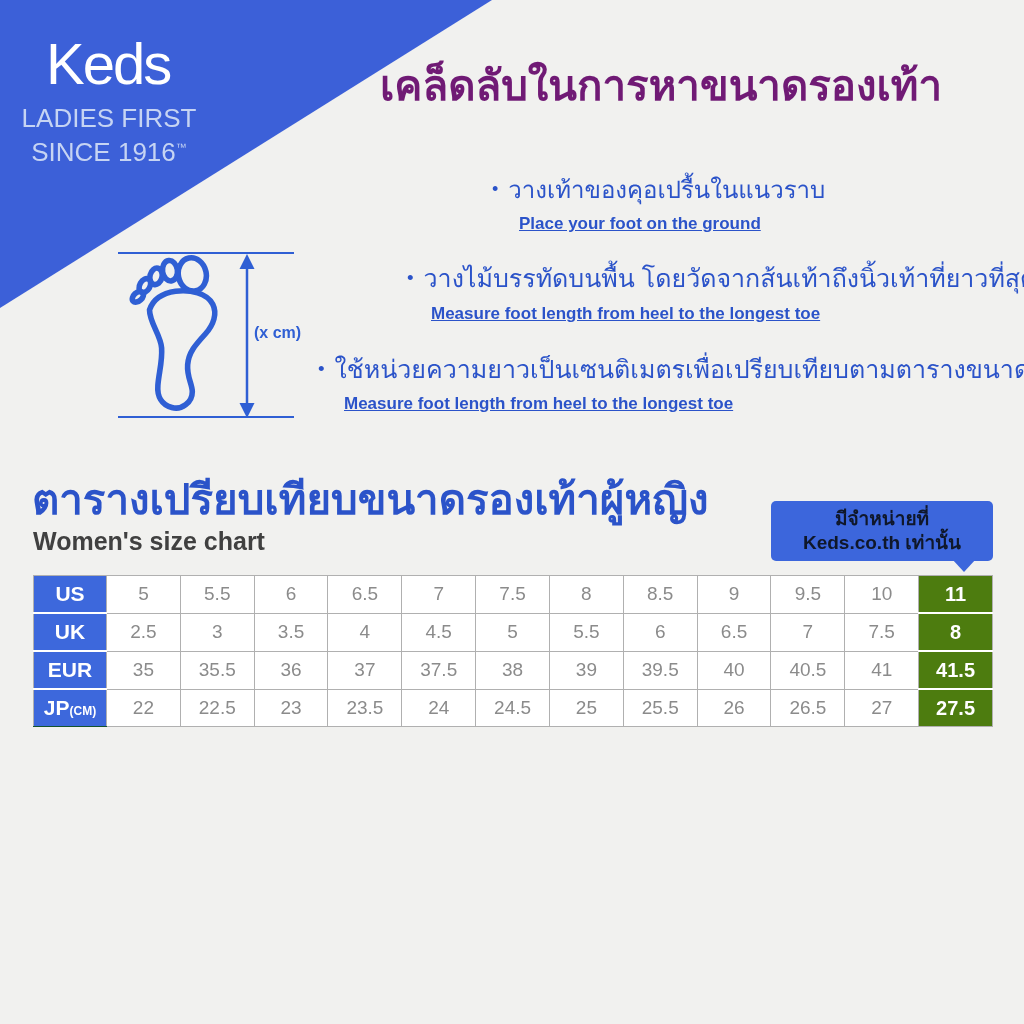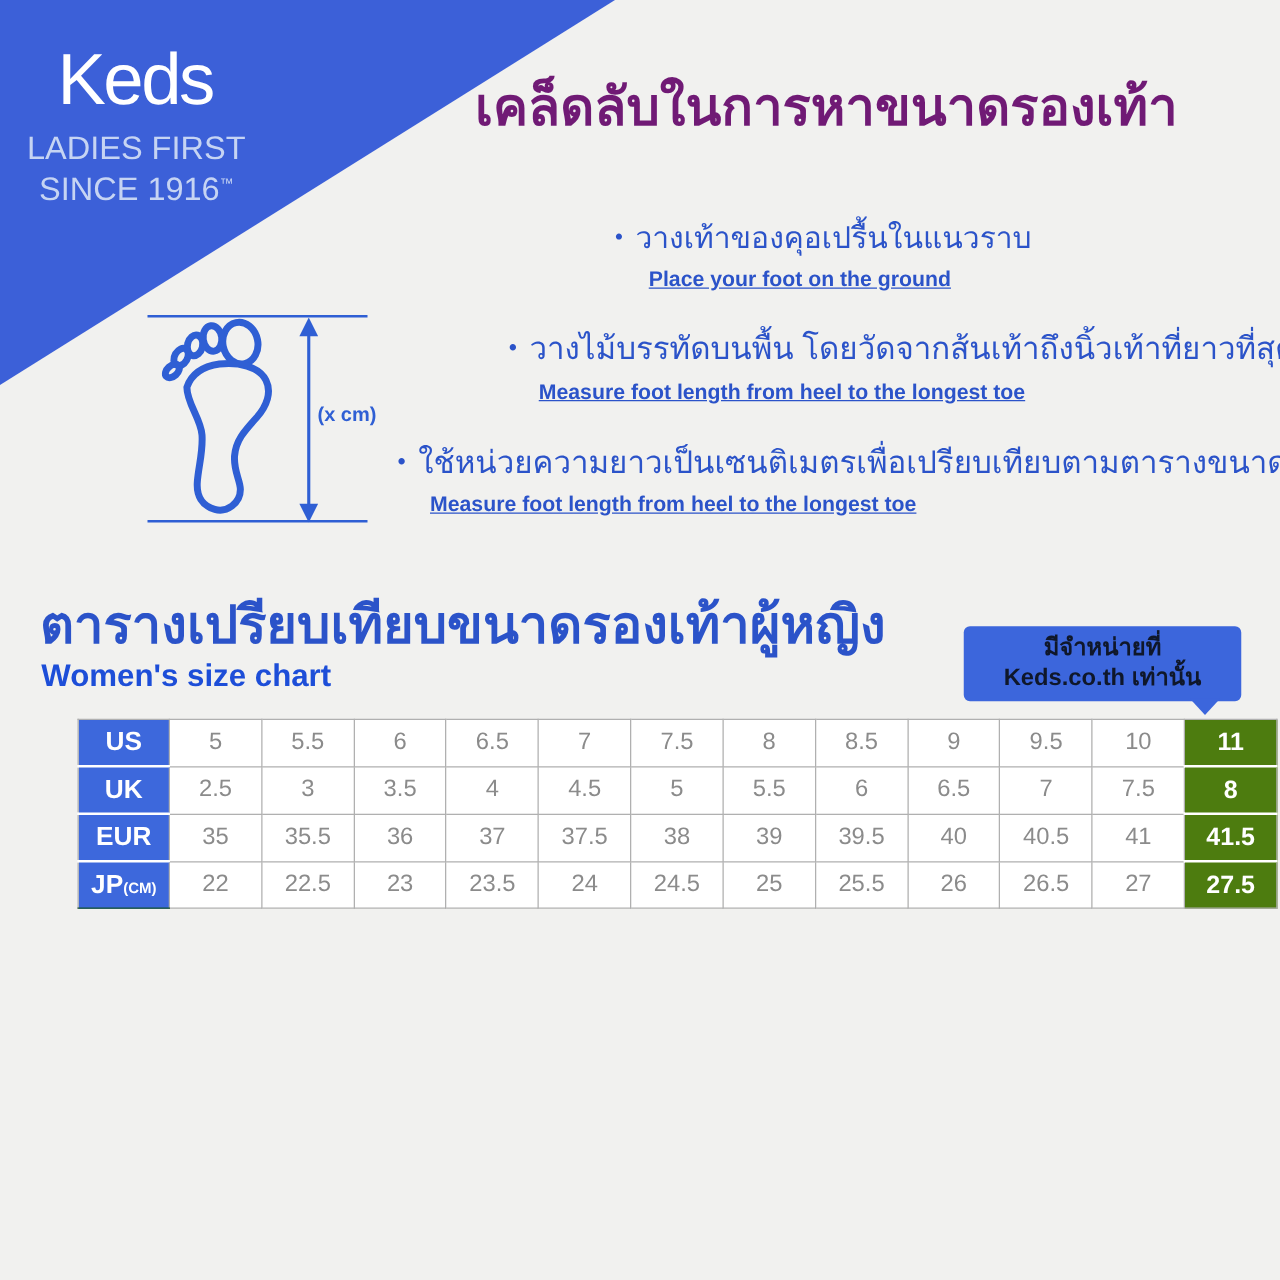--- a/index.html
+++ b/index.html
@@ -50,36 +50,36 @@
     position:absolute;left:254px;top:324px;
     color:#2f5fd4;font-size:16px;font-weight:bold;
   }
   
   .sec-th{
     position:absolute;left:32px;top:466px;
     color:#2b53c9;font-size:42px;font-weight:bold;white-space:nowrap;
   }
   .sec-en{
     position:absolute;left:33px;top:527px;
-    color:#1d4ed8;font-size:25px;font-weight:bold;
+    color:#404040;font-size:25px;font-weight:bold;
   }
   .callout{
     position:absolute;left:771px;top:501px;width:222px;height:60px;
     background:#3c66dc;border-radius:5px;color:#0f172a;text-align:center;
     font-size:19px;font-weight:bold;line-height:24px;padding-top:6px;
     box-sizing:border-box;
   }
   .callout-tail{
     position:absolute;left:952px;top:559px;width:0;height:0;
     border-left:12px solid transparent;border-right:12px solid transparent;
     border-top:13px solid #3c66dc;
   }
   table.size-chart{
     position:absolute;left:33px;top:575px;width:960px;
-    border-collapse:collapse;table-layout:fixed;margin-left:29px;
+    border-collapse:collapse;table-layout:fixed;
   }
   .size-chart th,.size-chart td{
     border:1px solid #b0b0b0;height:36px;text-align:center;padding:0;
   }
   .size-chart th.rowhead{
     background:#3d68dc;color:#ffffff;font-size:21px;font-weight:bold;
     width:72px;border-top:2px solid #ffffff;border-bottom:2px solid #ffffff;
   }
   .size-chart tr:first-child th.rowhead{border-top:1px solid #b0b0b0;}
   .size-chart tr:last-child th.rowhead{border-bottom:1px solid #14532d;}

